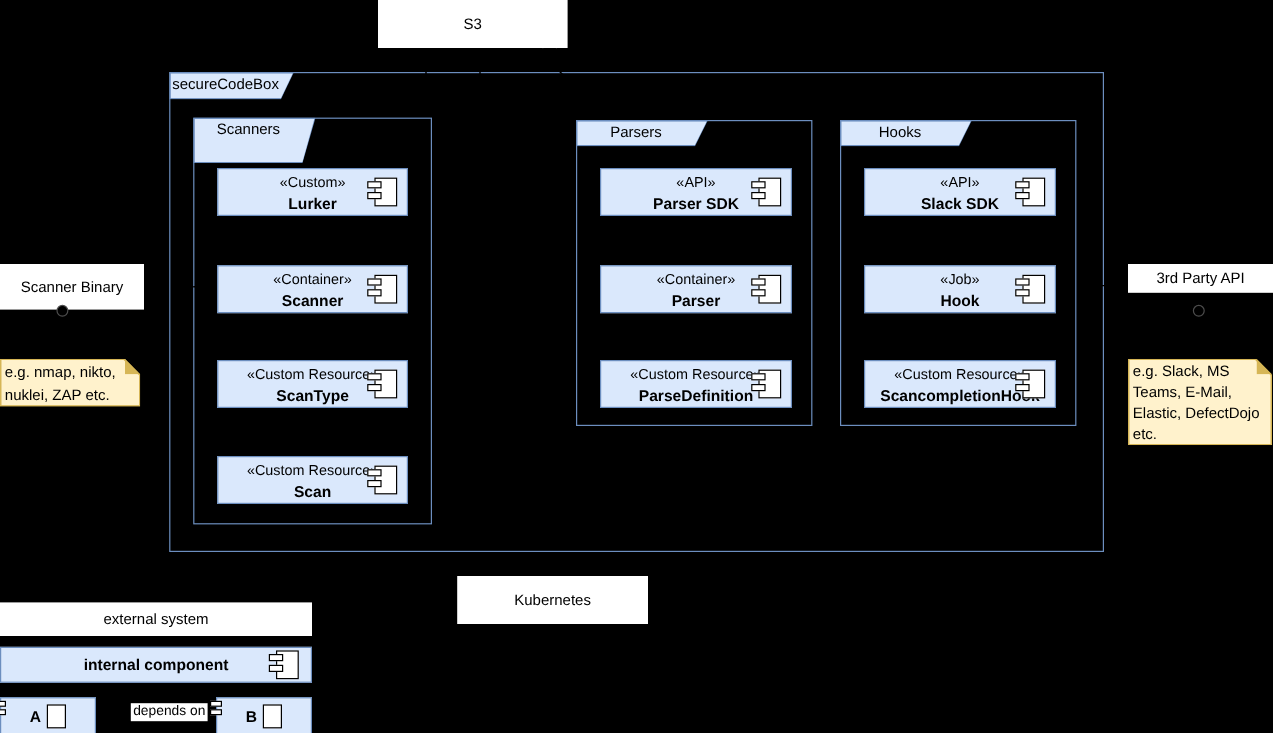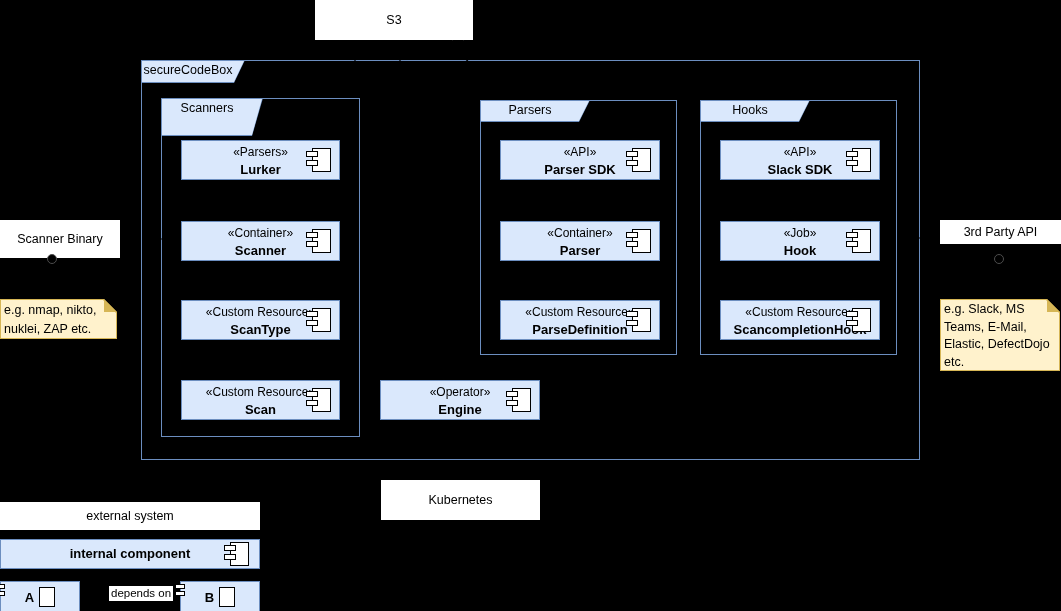--- a/index.html
+++ b/index.html
@@ -95,21 +95,21 @@
   </div>
 
   <div class="frame" style="left:161px;top:98px;width:199px;height:339px;"></div>
   <div class="tab" style="left:161px;top:98px;width:102px;height:38px;">
     <i class="tb"></i>
       <i class="tf"></i>
     <span class="tab-label">Scanners</span>
   </div>
 
   <div class="component" style="left:181px;top:140px;width:159px;">
-    <div class="stereo">«Parsers»</div>
+    <div class="stereo">«Custom»</div>
     <div class="cname">Lurker</div>
     <span class="cmp-icon"></span>
   </div>
   <div class="component" style="left:181px;top:221px;width:159px;">
     <div class="stereo">«Container»</div>
     <div class="cname">Scanner</div>
     <span class="cmp-icon"></span>
   </div>
   <div class="component" style="left:181px;top:300px;width:159px;">
     <div class="stereo">«Custom Resource»</div>
@@ -161,25 +161,20 @@
     <div class="stereo">«Job»</div>
     <div class="cname">Hook</div>
     <span class="cmp-icon"></span>
   </div>
   <div class="component" style="left:720px;top:300px;width:160px;">
     <div class="stereo">«Custom Resource»</div>
     <div class="cname">ScancompletionHook</div>
     <span class="cmp-icon"></span>
   </div>
 
-  <div class="component" style="left:380px;top:380px;width:160px;">
-    <div class="stereo">«Operator»</div>
-    <div class="cname">Engine</div>
-    <span class="cmp-icon"></span>
-  </div>
 
   <div class="wbox" style="left:0;top:220px;width:120px;height:38px;">
     <span>Scanner Binary</span>
   </div>
 
   <div class="wbox" style="left:381px;top:480px;width:159px;height:40px;">
     <span>Kubernetes</span>
   </div>
   <div class="iface" style="left:47px;top:254px;"></div>
   <div class="note left" style="left:0;top:299px;width:117px;height:40px;">

